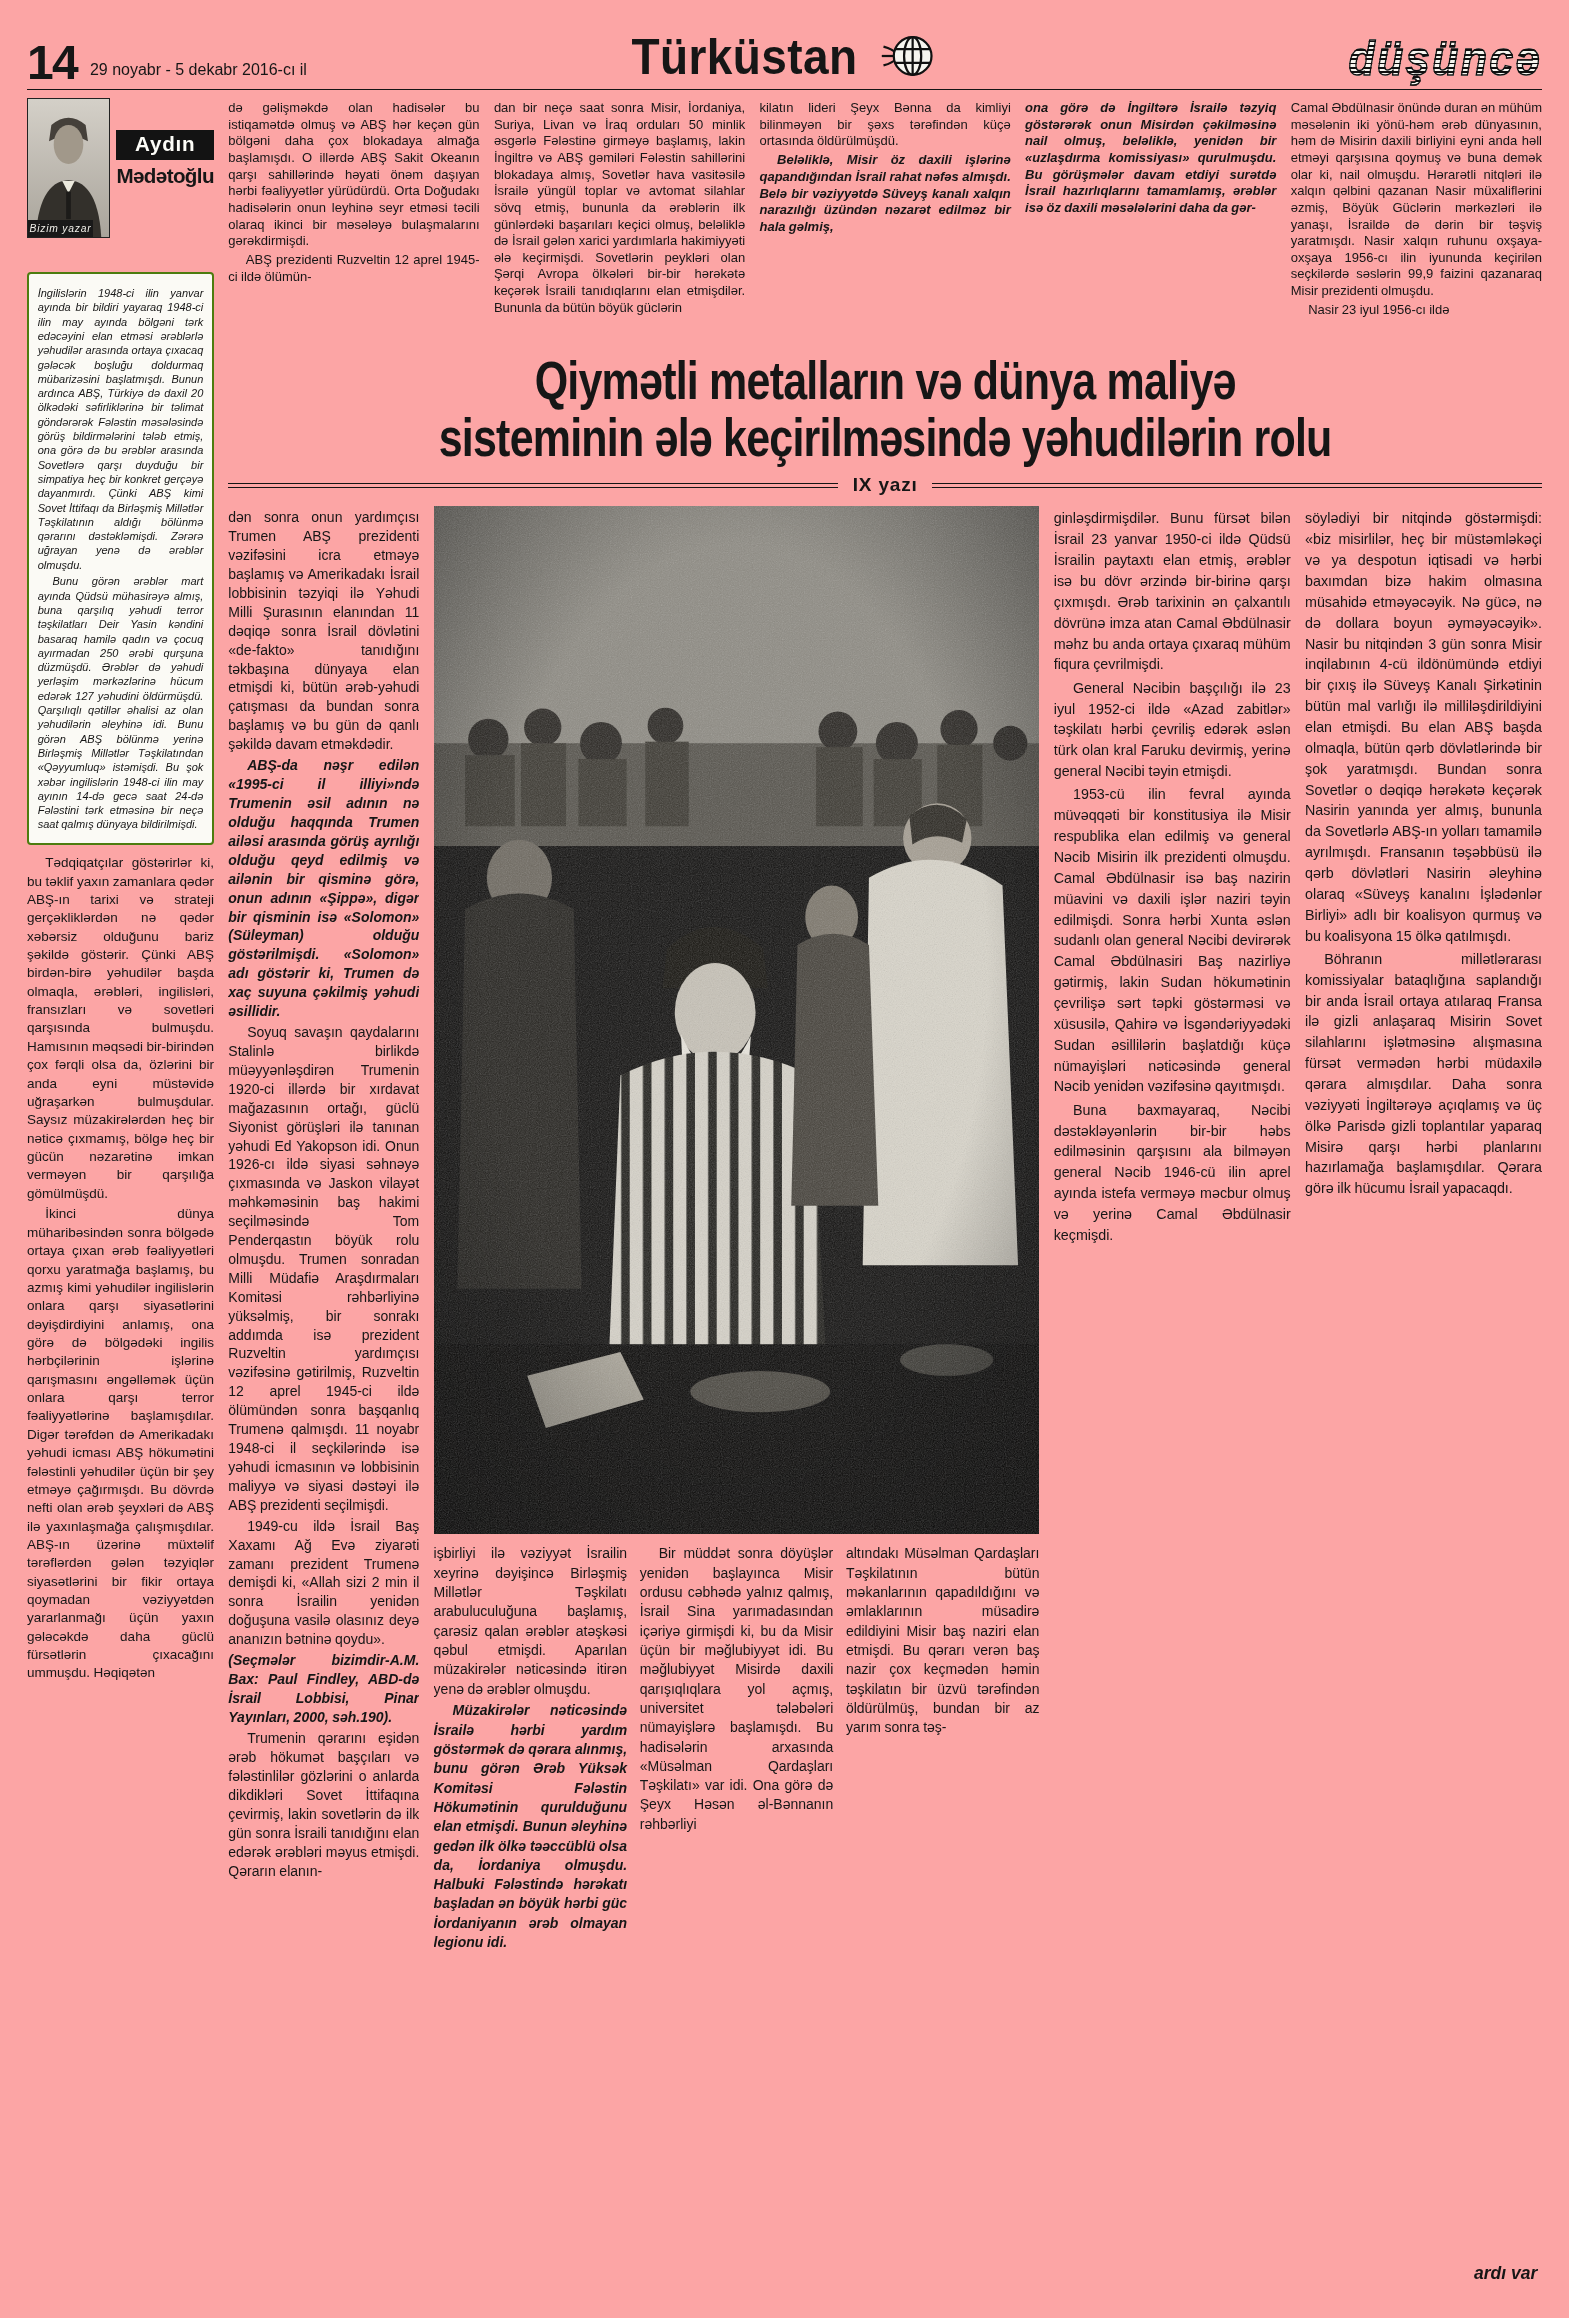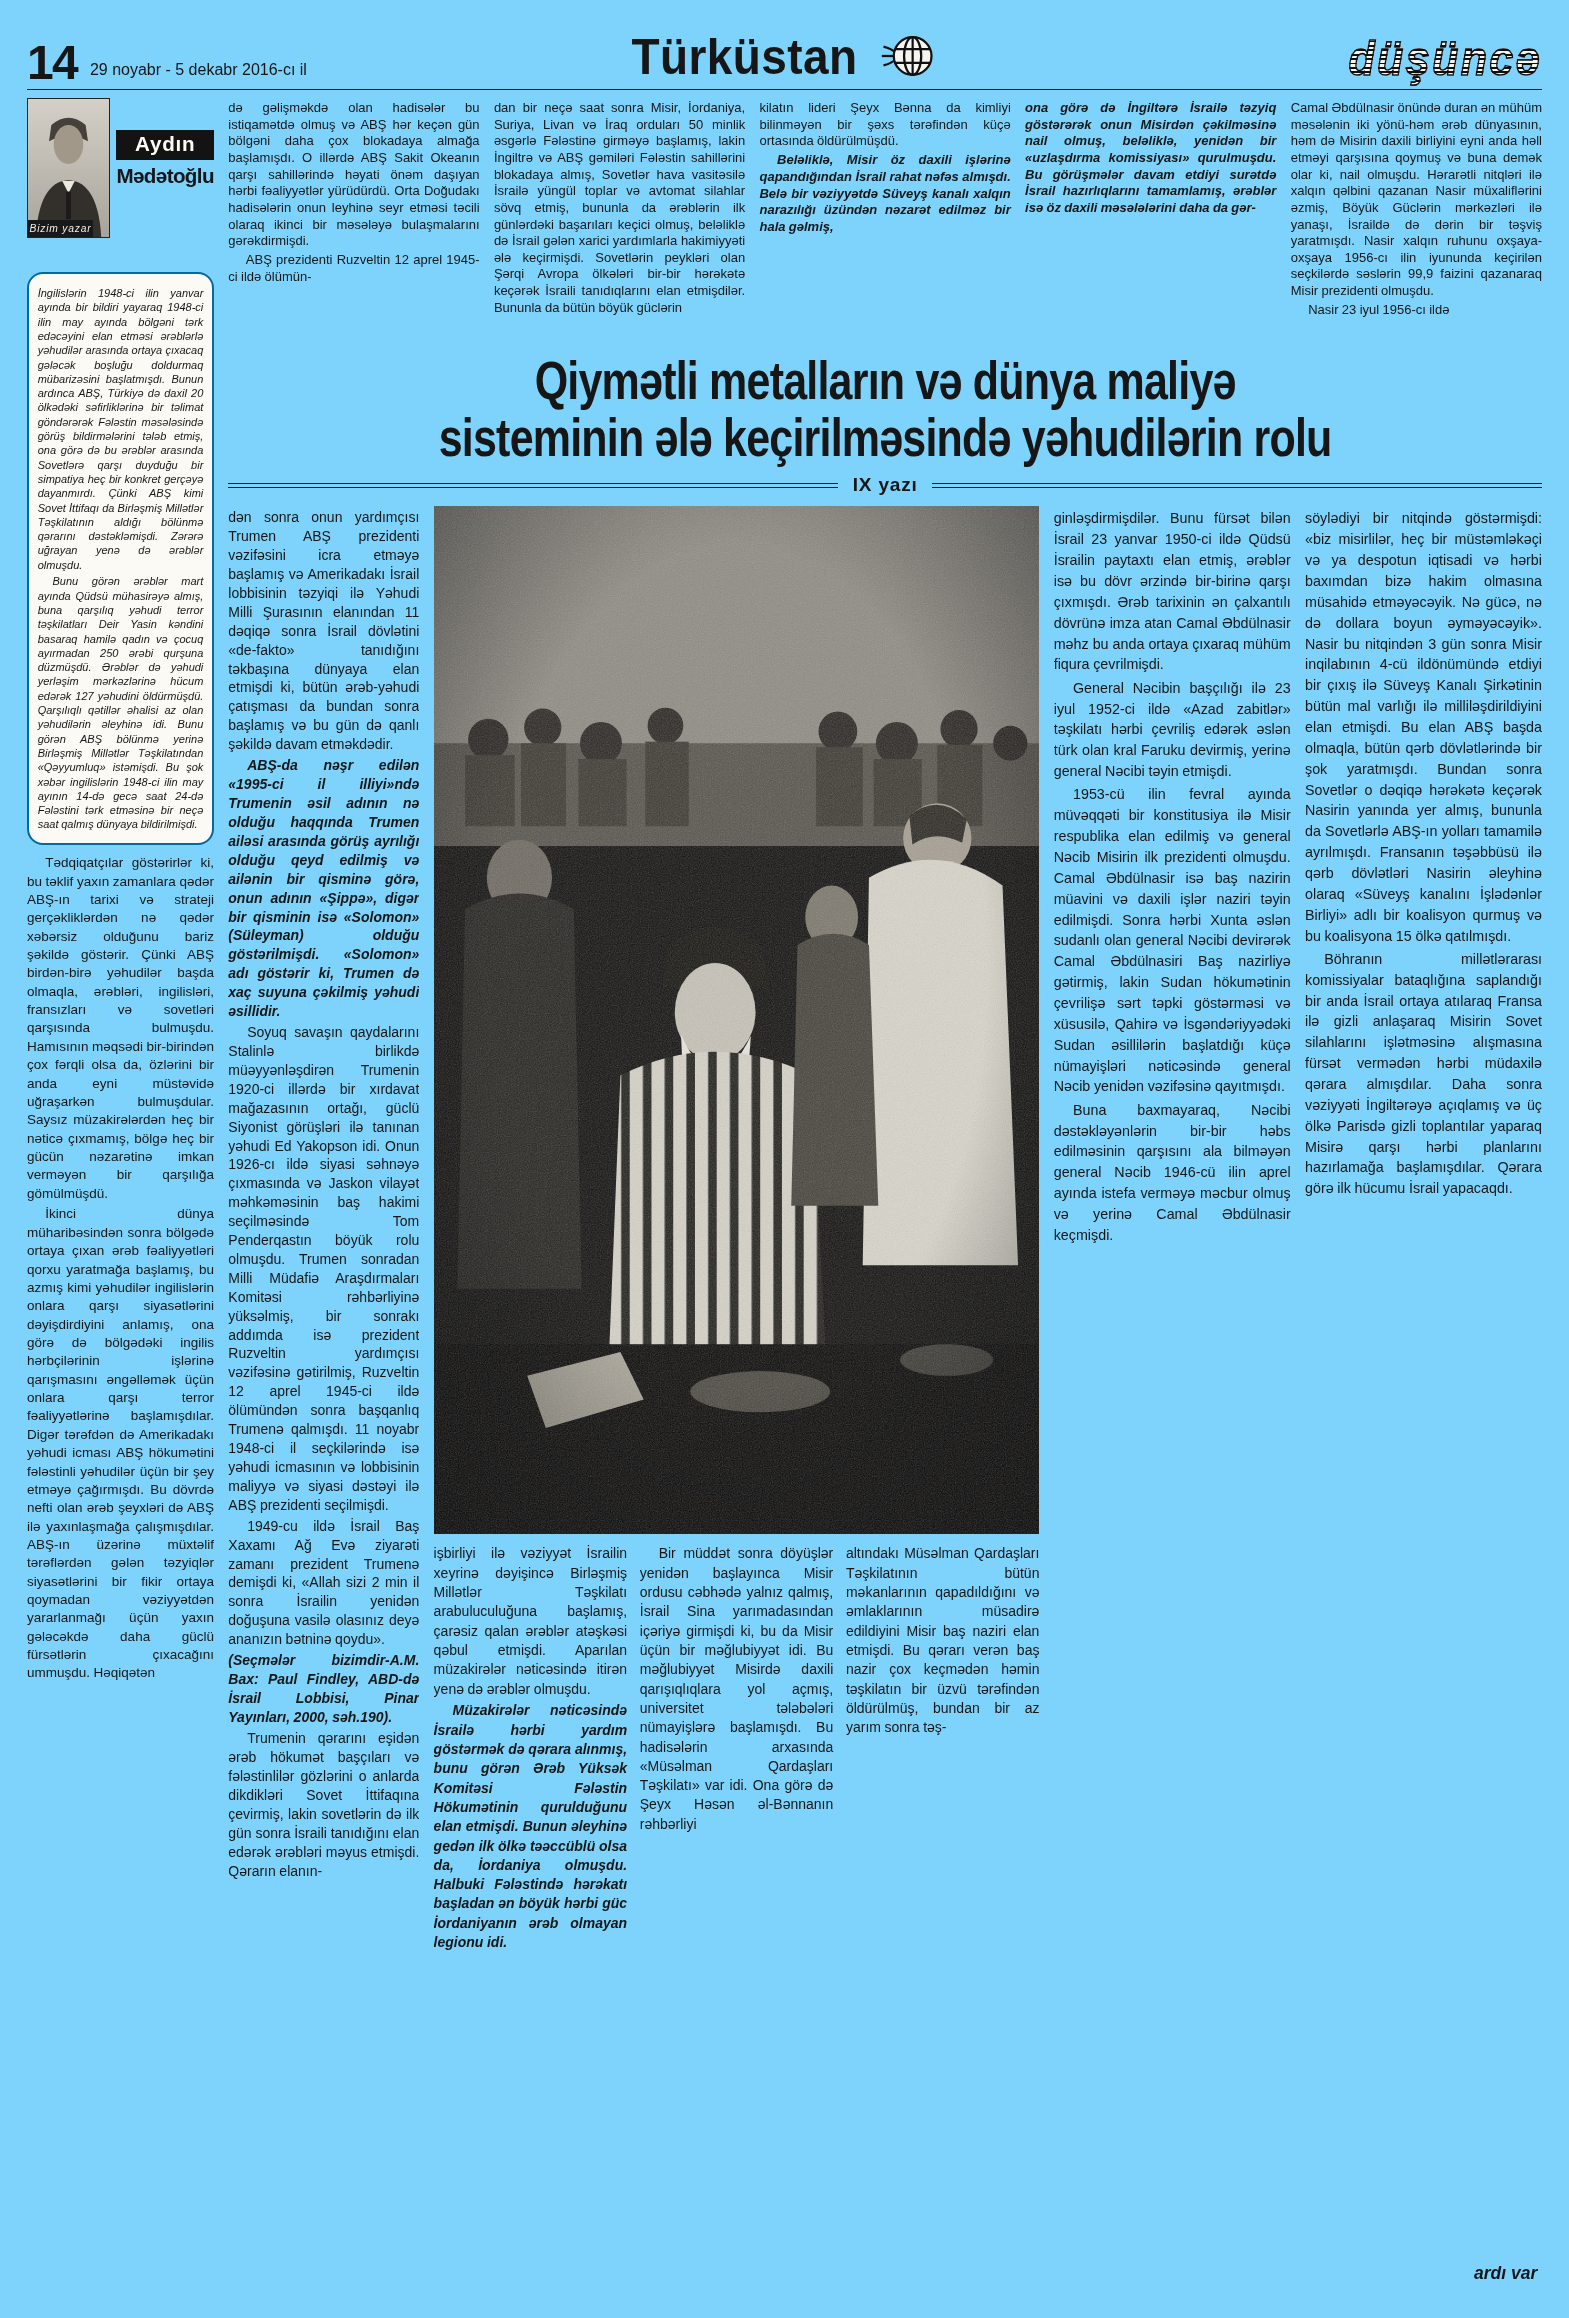--- a/index.html
+++ b/index.html
@@ -1,19 +1,19 @@
 <!DOCTYPE html>
 <html lang="az" style="font-size:12.7px"><head>
 <meta charset="utf-8">
 <style>
   * { margin:0; padding:0; box-sizing:border-box; }
   html,body { background:#8a8a8a; }
   .page {
     position:relative; width:1569px; height:2319px; margin:0 auto;
-    background:#7dd3fc; color:#161616; overflow:hidden;
+    background:#fca5a5; color:#161616; overflow:hidden;
     font-family:"Liberation Sans", sans-serif;
     padding:19px 27px 22px 27px;
   }
   
   .masthead-row { display:flex; align-items:flex-end; justify-content:space-between; height:65px; }
   .pageno-wrap { display:flex; align-items:flex-end; width:341px; }
   .pageno { font-size:48px; font-weight:bold; line-height:0.9; letter-spacing:-1.6px; }
   .date { font-size:16px; margin-left:12.7px; padding-bottom:4.8px; }
   .masthead { display:flex; align-items:center; gap:21px; }
   .masthead-title { font-size:46px; font-weight:bold; letter-spacing:0.4px; transform:scaleY(1.08); }
@@ -36,21 +36,21 @@
   p.em { font-weight:bold; font-style:italic; }
   
   .rail { width:187px; flex:none; overflow:hidden; }
   .author-card { display:flex; gap:6.4px; height:168px; }
   .author-photo { position:relative; width:83px; height:140px; flex:none; border:1.2px solid #222; background:#cbc7bf; overflow:hidden; }
   .author-photo svg { display:block; width:100%; height:100%; }
   .photo-strip { position:absolute; left:0; right:16px; bottom:0; background:#191919; color:#f0efe9; font-size:10.3px; font-style:italic; text-align:center; padding:2.4px 0 3.2px; letter-spacing:0.8px; }
   .author-name { flex:1; padding-top:32px; min-width:0; }
   .first-name { display:block; background:#131313; color:#fdfdf8; font-size:20.6px; font-weight:bold; text-align:center; padding:2.4px 4.8px 4px; letter-spacing:0.8px; }
   .last-name { font-size:20.6px; font-weight:bold; margin-top:4px; letter-spacing:-0.6px; white-space:nowrap; }
-  .intro-box { border:2px solid #0369a1; border-radius:16px; padding:9.5px 8.7px 11px; margin-top:6.4px; background:#fbfaf5; }
+  .intro-box { border:2px solid #4d7c0f; border-radius:4px; padding:9.5px 8.7px 11px; margin-top:6.4px; background:#fbfaf5; }
   .intro-box p { font-style:italic; font-size:11px; line-height:1.3; }
   .rail-text { margin-top:9.5px; }
   .rail-text p { font-size:13.5px; line-height:1.36; }
   
   .main { flex:1; min-width:0; display:flex; flex-direction:column; }
   .top-band { display:flex; gap:14.3px; height:249px; overflow:hidden; }
   .tcol { flex:1; min-width:0; }
   .tcol p { font-size:13px; line-height:1.28; }
   .headline-block { padding:4.8px 0 1.6px; }
   .headline { text-align:center; font-weight:bold; font-size:43px; line-height:1.06; letter-spacing:-0.8px; transform:scaleY(1.24); transform-origin:center; margin:12.7px 0 19px; }

